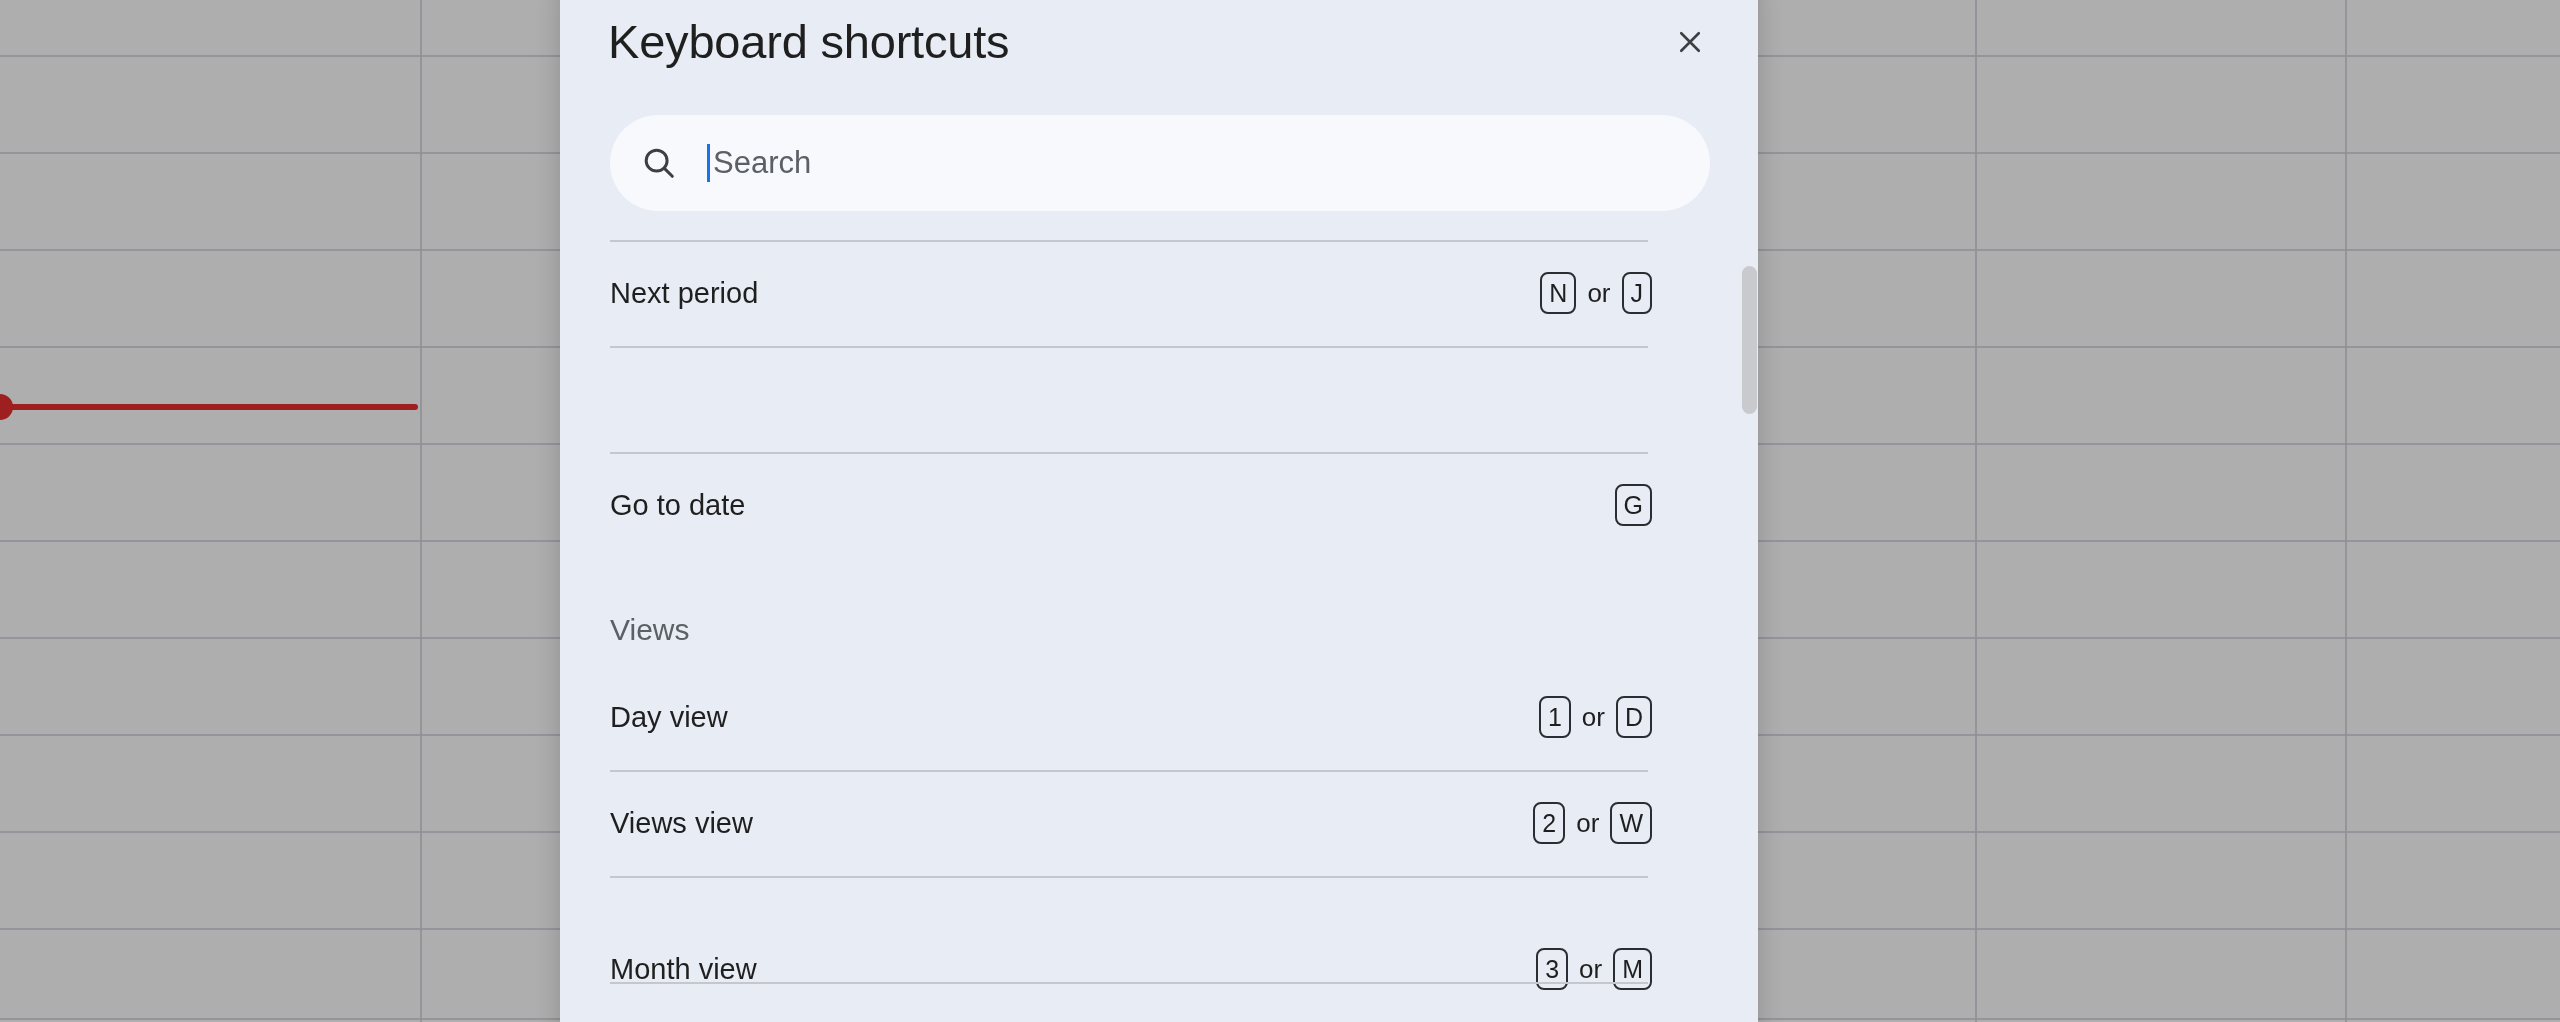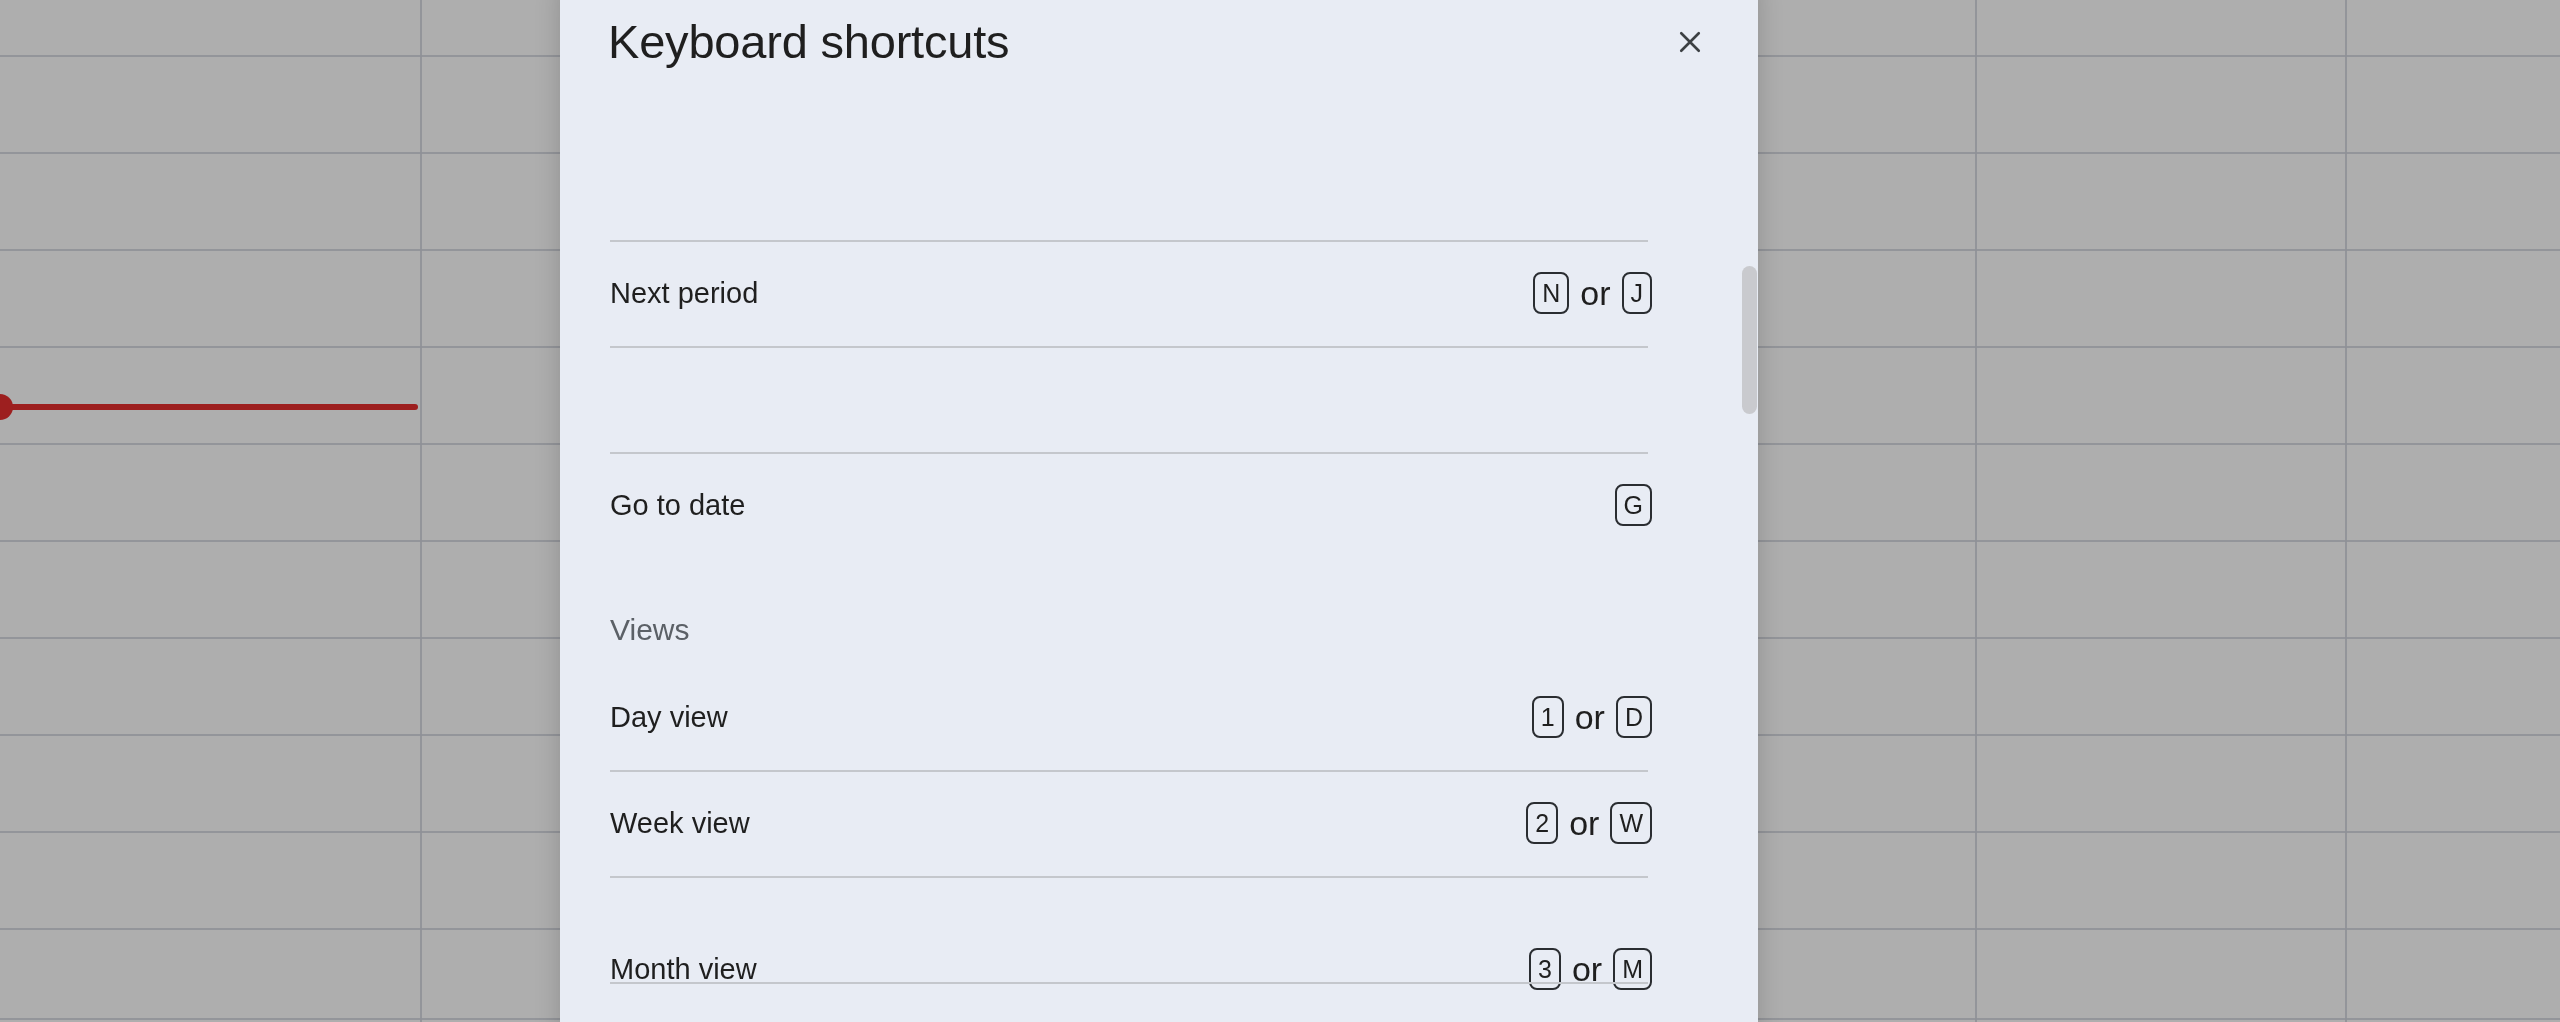--- a/index.html
+++ b/index.html
@@ -191,21 +191,21 @@
     border: 2px solid #2a2d31;
     border-radius: 8px;
     display: flex;
     align-items: center;
     justify-content: center;
     font-size: 25px;
     color: #1f1f1f;
     line-height: 1;
   }
   .kbd-or {
-    font-size: 34px;
+    font-size: 26px;
     color: #1f1f1f;
     padding: 0 2px;
   }
   .section-head {
     position: absolute;
     left: 50px;
     font-size: 30px;
     color: #5b6066;
     white-space: nowrap;
   }
@@ -258,20 +258,30 @@
       <div class="dialog-title">Keyboard shortcuts</div>
 
       <button class="close-btn" aria-label="Close">
         <svg width="30" height="30" viewBox="0 0 24 24">
           <path d="M5 5 L19 19 M19 5 L5 19" stroke="#3c4043" stroke-width="2.1" stroke-linecap="round" fill="none"></path>
         </svg>
       </button>
     </div>
   </div>
 
+  <div class="search-wrap">
+    <div class="search-box">
+      <svg class="search-icon" viewBox="0 0 24 24">
+        <circle cx="10.5" cy="10.5" r="6.6" fill="none" stroke="#3c4043" stroke-width="1.9"></circle>
+        <line x1="15.4" y1="15.4" x2="20.4" y2="20.4" stroke="#3c4043" stroke-width="1.9" stroke-linecap="round"></line>
+      </svg>
+      <span class="search-caret"></span>
+      <span class="search-placeholder">Search</span>
+    </div>
+  </div>
 
   <div class="list">
     <div class="list-inner" id="list-inner" style="height: 742px;">
         <div class="sep" style="top: 0px; background: rgb(196, 199, 204);"></div>
         <div class="row" style="top: 0px;">
           <div class="row-label">Next period</div>
           <div class="row-keys">
             <span class="kbd">N</span>
             <span class="kbd-or">or</span>
             <span class="kbd">J</span>
@@ -289,21 +299,21 @@
         <div class="row" style="top: 424px;">
           <div class="row-label">Day view</div>
           <div class="row-keys">
             <span class="kbd">1</span>
             <span class="kbd-or">or</span>
             <span class="kbd">D</span>
           </div>
         </div>
         <div class="sep" style="top: 530px; background: rgb(196, 199, 204);"></div>
         <div class="row" style="top: 530px;">
-          <div class="row-label">Week view</div>
+          <div class="row-label">Views view</div>
           <div class="row-keys">
             <span class="kbd">2</span>
             <span class="kbd-or">or</span>
             <span class="kbd">W</span>
           </div>
         </div>
         <div class="sep" style="top: 636px; background: rgb(196, 199, 204);"></div>
         <div class="row" style="top: 636px; margin-top: 40px;">
           <div class="row-label">Month view</div>
           <div class="row-keys">

